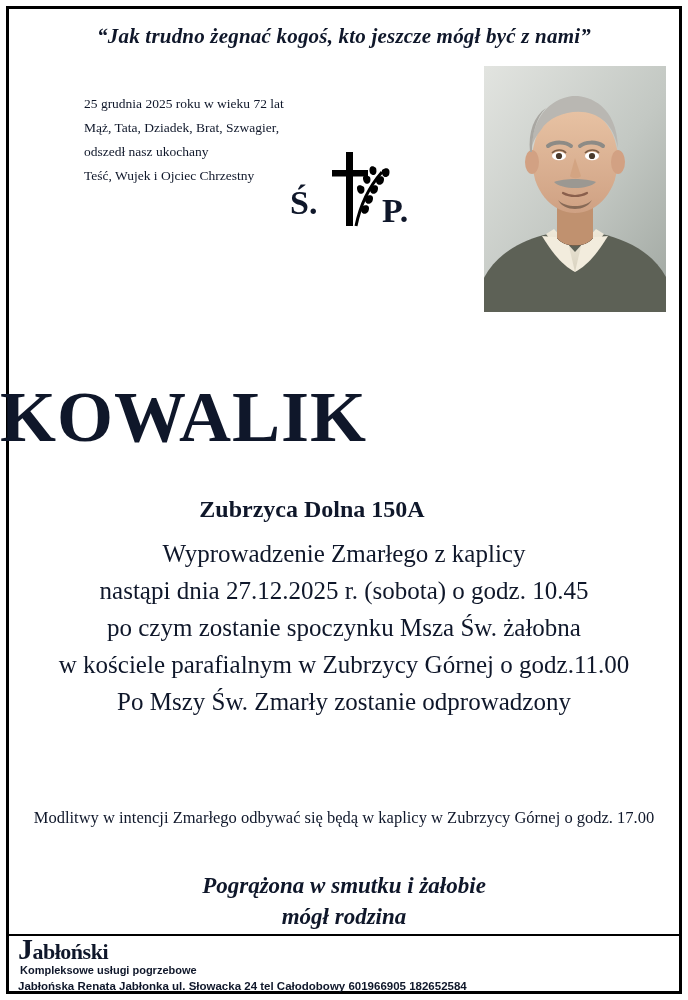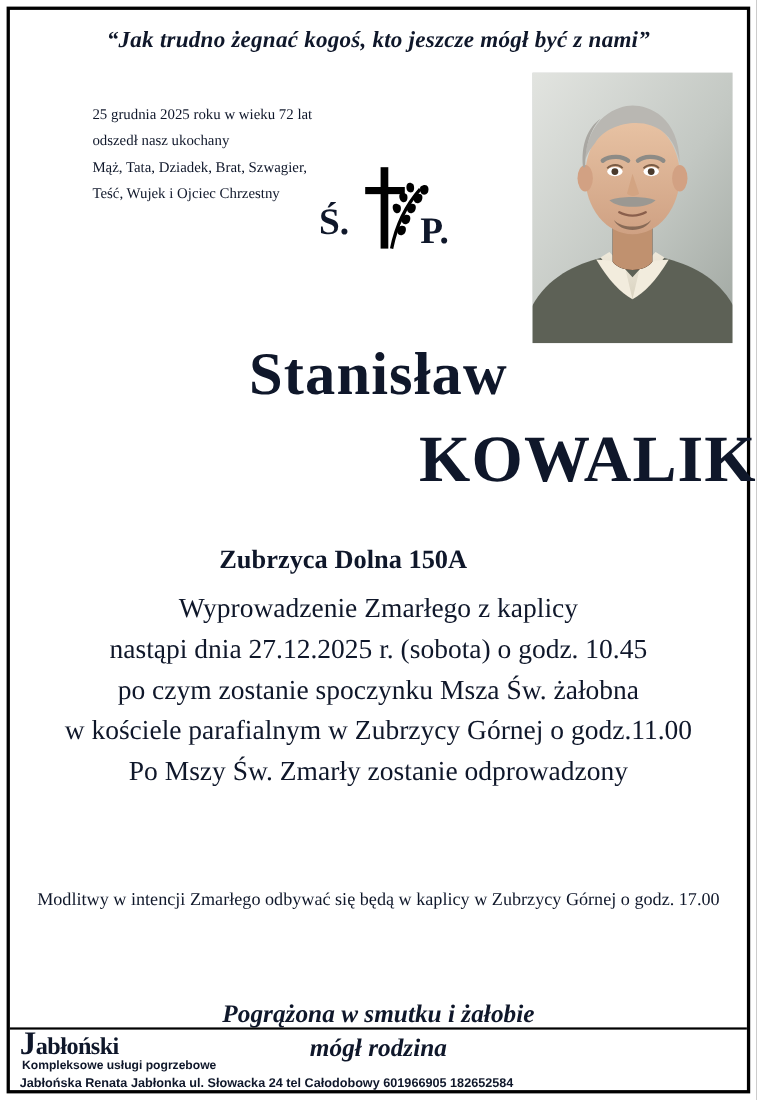--- a/index.html
+++ b/index.html
@@ -91,22 +91,22 @@
     font-size: 55px;
     font-weight: bold;
     letter-spacing: 1px;
     line-height: 60px;
   }
   .lastname {
     position: absolute;
     left: 0;
     top: 372px;
     width: 688px;
-    text-align: right;
-    font-size: 60px;
+    text-align: left;
+    font-size: 72px;
     font-weight: bold;
     letter-spacing: 1px;
     line-height: 90px;
   }
   .address {
     position: absolute;
     left: 0;
     top: 496px;
     width: 624px;
     text-align: center;
@@ -137,21 +137,20 @@
   .family {
     position: absolute;
     left: 0;
     top: 870px;
     width: 688px;
     text-align: center;
     font-style: italic;
     font-weight: bold;
     font-size: 23px;
     line-height: 31px;
-    margin-top: 36px;
   }
 
   
   .footer-rule {
     position: absolute;
     left: 9px;
     top: 934px;
     width: 670px;
     height: 2px;
     background: #000;
@@ -192,22 +191,22 @@
 </head>
 <body>
 
 <div class="page">
   <div class="border-frame"></div>
 
   <div class="quote">“Jak trudno żegnać kogoś, kto jeszcze mógł być z nami”</div>
 
   <div class="intro">
     <div>25  grudnia 2025 roku w wieku 72 lat</div>
+    <div>Mąż, Tata, Dziadek, Brat, Szwagier,</div>
     <div>odszedł nasz ukochany</div>
-    <div>Mąż, Tata, Dziadek, Brat, Szwagier,</div>
     <div>Teść, Wujek i Ojciec Chrzestny</div>
   </div>
 
   <div class="portrait">
     <svg width="182" height="246" viewBox="0 0 182 246" xmlns="http://www.w3.org/2000/svg">
       <defs>
         <linearGradient id="bgGrad" x1="0" y1="0" x2="1" y2="1">
           <stop offset="0%" stop-color="#e2e4e0"></stop>
           <stop offset="55%" stop-color="#c3c8c3"></stop>
           <stop offset="100%" stop-color="#9fa6a0"></stop>
@@ -275,21 +274,20 @@
         <path d="M80 47 C86 43 90 46 87 52 C83 56 79 53 80 47 Z"></path>
         <path d="M75 57 C81 53 85 56 82 62 C78 66 74 63 75 57 Z"></path>
         <path d="M71 67 C77 63 81 66 78 72 C74 76 70 73 71 67 Z"></path>
         <path d="M86 28 C82 24 78 27 80 33 C83 37 88 35 86 28 Z"></path>
         <path d="M80 37 C75 33 71 36 74 42 C77 46 82 43 80 37 Z"></path>
         <path d="M74 47 C69 43 65 46 68 52 C71 56 76 53 74 47 Z"></path>
       </g>
     </svg>
   </div>
 
-  <div class="firstname">Stanisław</div>
   <div class="lastname">KOWALIK</div>
   <div class="address">Zubrzyca Dolna 150A</div>
 
   <div class="ceremony">
     <div>Wyprowadzenie Zmarłego z kaplicy</div>
     <div>nastąpi dnia 27.12.2025 r. (sobota) o godz. 10.45</div>
     <div>po czym zostanie spoczynku Msza Św. żałobna</div>
     <div>w kościele parafialnym w Zubrzycy Górnej o godz.11.00</div>
     <div>Po Mszy Św. Zmarły zostanie odprowadzony</div>
   </div>

